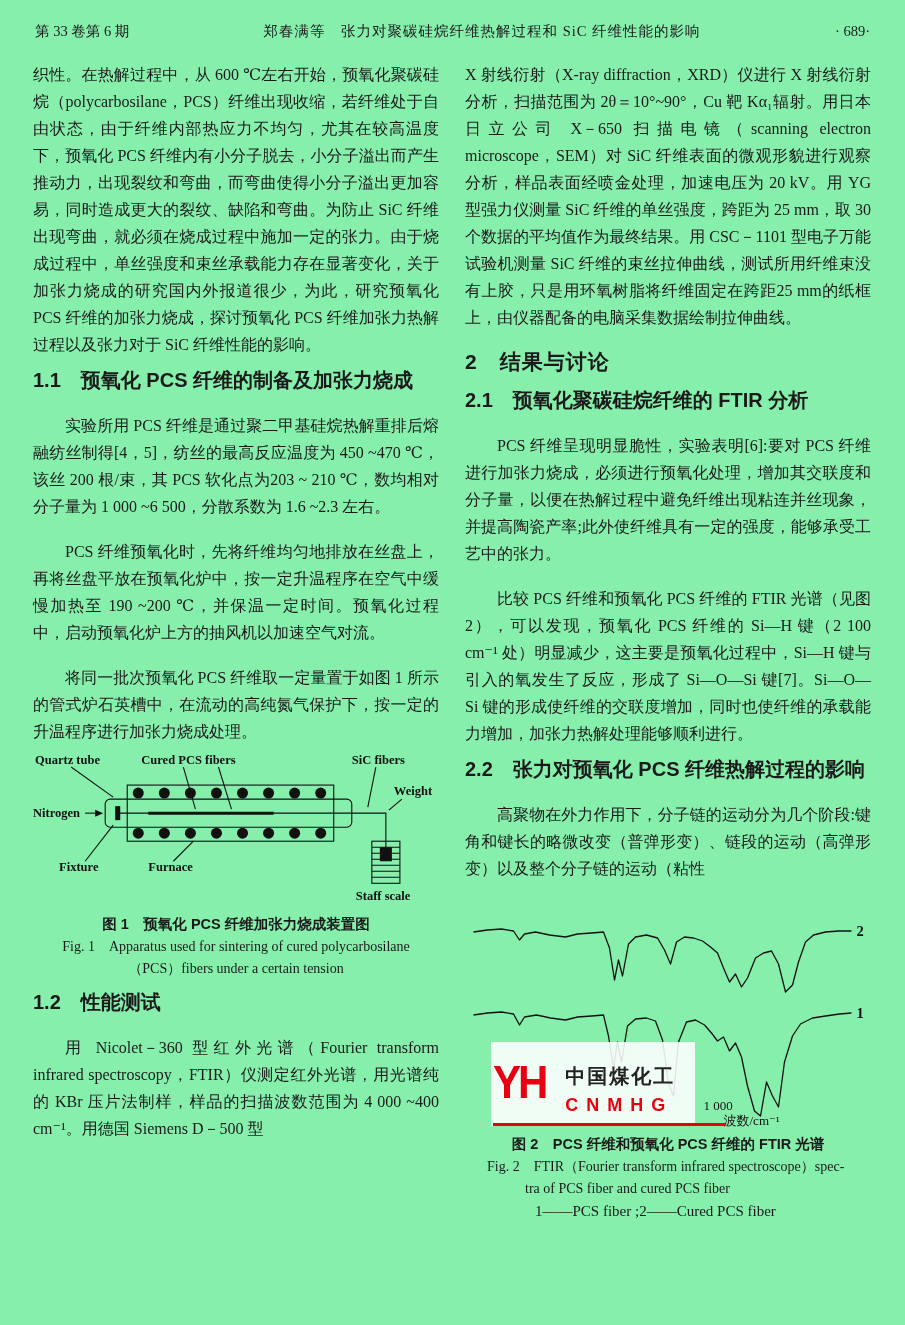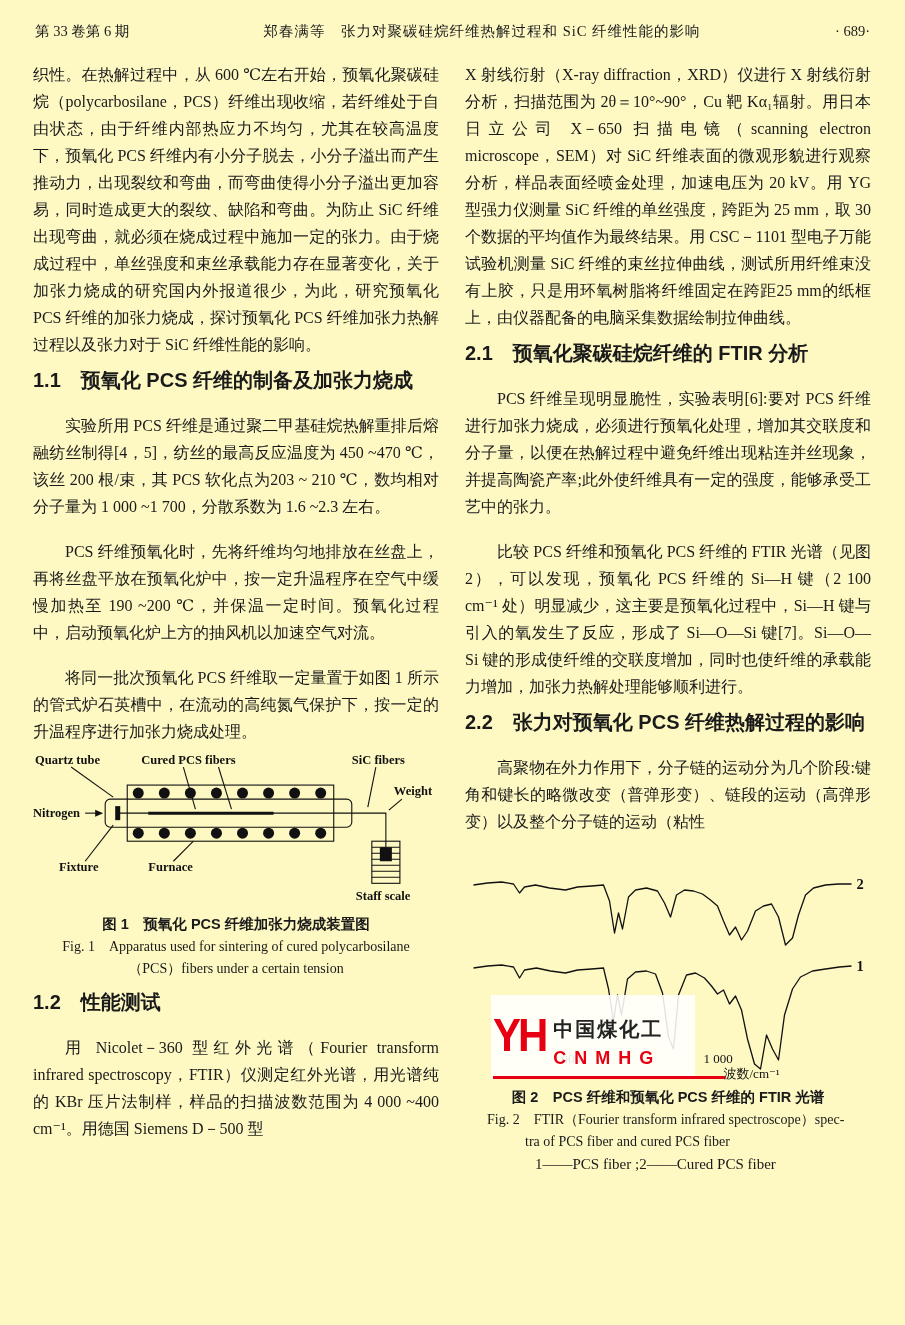--- a/index.html
+++ b/index.html
@@ -1,18 +1,18 @@
 <!DOCTYPE html>
 <html><head>
 <meta charset="utf-8">
 <style>
   html,body{margin:0;padding:0;background:#e8e8e8;}
   .page{
     position:relative;box-sizing:border-box;width:905px;height:1325px;
-    margin:0 auto;background:#fef9c3;color:#1a1a1a;
+    margin:0 auto;background:#86efac;color:#1a1a1a;
     font-family:"Liberation Serif","DejaVu Serif",serif;
     padding:14px 33px 8px;overflow:hidden;
   }
   .pagehead{display:flex;justify-content:space-between;align-items:baseline;
     font-size:14.5px;padding:8px 2px 14px;}
   .head-center{flex:1;text-align:center;letter-spacing:1px;}
   .columns{display:flex;gap:26px;margin-top:6px;}
   .col{width:406px;font-size:16px;line-height:27px;text-align:justify;}
   p{margin:0;}
   p.indent{text-indent:2em;margin-top:18px;}
@@ -32,21 +32,21 @@
     font-weight:bold;font-size:14.5px;line-height:24px;margin-top:4px;}
   .cap-en{text-align:center;font-size:14px;line-height:22px;}
   
   .fig2-plot{position:relative;width:406px;height:238px;}
   .fig2-plot svg{display:block;width:406px;height:238px;}
   .spec{stroke:#111;stroke-width:1.3;fill:none;stroke-linejoin:round;}
   .fig2-plot text{font:13px "Liberation Serif","DejaVu Serif",serif;fill:#111;}
   .fig2-plot text.curvelab{font-size:14.5px;font-weight:bold;}
   .watermark{position:absolute;left:26px;bottom:2px;width:200px;
     background:rgba(255,255,255,0.88);padding:2px 2px 0;}
-  .wm-row{display:flex;align-items:flex-start;gap:8px;margin-top:19px;}
+  .wm-row{display:flex;align-items:flex-start;gap:20px;margin-top:19px;}
   .wm-logo{color:#e60012;font-family:"Liberation Sans","DejaVu Sans",sans-serif;
     font-weight:900;font-size:42px;line-height:0.95;letter-spacing:-3px;
     transform:scaleY(1.08);}
   .wm-cn{font-family:"Liberation Sans","DejaVu Sans",sans-serif;font-size:20px;
     font-weight:bold;color:#222;letter-spacing:2px;}
   .wm-en{font-family:"Liberation Sans","DejaVu Sans",sans-serif;font-size:18px;
     font-weight:800;color:#e60012;letter-spacing:8px;margin-top:2px;}
   .wm-underline{height:3px;background:#e60012;margin-top:4px;width:232px;}
   .fig2cap .cap-en{ text-align:left;}
   .fig2cap .en1{padding-left:22px;}
@@ -64,21 +64,21 @@
     <span>· 689·</span>
   </header>
 
   <div class="columns">
 
     <div class="col">
       <p>织性。在热解过程中，从 600 ℃左右开始，预氧化聚碳硅烷（polycarbosilane，PCS）纤维出现收缩，若纤维处于自由状态，由于纤维内部热应力不均匀，尤其在较高温度下，预氧化 PCS 纤维内有小分子脱去，小分子溢出而产生推动力，出现裂纹和弯曲，而弯曲使得小分子溢出更加容易，同时造成更大的裂纹、缺陷和弯曲。为防止 SiC 纤维出现弯曲，就必须在烧成过程中施加一定的张力。由于烧成过程中，单丝强度和束丝承载能力存在显著变化，关于加张力烧成的研究国内外报道很少，为此，研究预氧化 PCS 纤维的加张力烧成，探讨预氧化 PCS 纤维加张力热解过程以及张力对于 SiC 纤维性能的影响。</p>
 
       <h2 class="subsec">1.1　预氧化 PCS 纤维的制备及加张力烧成</h2>
 
-      <p class="indent">实验所用 PCS 纤维是通过聚二甲基硅烷热解重排后熔融纺丝制得[4，5]，纺丝的最高反应温度为 450 ~470 ℃，该丝 200 根/束，其 PCS 软化点为203 ~ 210 ℃，数均相对分子量为 1 000 ~1 700，分散系数为 1.6 ~2.3 左右。</p>
+      <p class="indent">实验所用 PCS 纤维是通过聚二甲基硅烷热解重排后熔融纺丝制得[4，5]，纺丝的最高反应温度为 450 ~470 ℃，该丝 200 根/束，其 PCS 软化点为203 ~ 210 ℃，数均相对分子量为 1 000 ~6 500，分散系数为 1.6 ~2.3 左右。</p>
       <p class="indent">PCS 纤维预氧化时，先将纤维均匀地排放在丝盘上，再将丝盘平放在预氧化炉中，按一定升温程序在空气中缓慢加热至 190 ~200 ℃，并保温一定时间。预氧化过程中，启动预氧化炉上方的抽风机以加速空气对流。</p>
       <p class="indent">将同一批次预氧化 PCS 纤维取一定量置于如图 1 所示的管式炉石英槽中，在流动的高纯氮气保护下，按一定的升温程序进行加张力烧成处理。</p>
 
       <figure class="figwrap">
         <svg class="figsvg" viewBox="0 0 405 155">
 
           <text x="2" y="11">Quartz tube</text>
           <text x="108" y="11">Cured PCS fibers</text>
           <text x="318" y="11">SiC fibers</text>
 
@@ -140,20 +140,21 @@
         </figcaption>
       </figure>
 
       <h2 class="subsec">1.2　性能测试</h2>
       <p class="indent">用 Nicolet－360 型红外光谱（Fourier transform infrared spectroscopy，FTIR）仪测定红外光谱，用光谱纯的 KBr 压片法制样，样品的扫描波数范围为 4 000 ~400 cm⁻¹。用德国 Siemens D－500 型</p>
     </div>
 
     <div class="col">
       <p>X 射线衍射（X-ray diffraction，XRD）仪进行 X 射线衍射分析，扫描范围为 2θ＝10°~90°，Cu 靶 Kα₁辐射。用日本日立公司 X－650 扫描电镜（scanning electron microscope，SEM）对 SiC 纤维表面的微观形貌进行观察分析，样品表面经喷金处理，加速电压为 20 kV。用 YG 型强力仪测量 SiC 纤维的单丝强度，跨距为 25 mm，取 30 个数据的平均值作为最终结果。用 CSC－1101 型电子万能试验机测量 SiC 纤维的束丝拉伸曲线，测试所用纤维束没有上胶，只是用环氧树脂将纤维固定在跨距25 mm的纸框上，由仪器配备的电脑采集数据绘制拉伸曲线。</p>
 
+      <h1 class="sec">2　结果与讨论</h1>
       <h2 class="subsec">2.1　预氧化聚碳硅烷纤维的 FTIR 分析</h2>
 
       <p class="indent">PCS 纤维呈现明显脆性，实验表明[6]:要对 PCS 纤维进行加张力烧成，必须进行预氧化处理，增加其交联度和分子量，以便在热解过程中避免纤维出现粘连并丝现象，并提高陶瓷产率;此外使纤维具有一定的强度，能够承受工艺中的张力。</p>
       <p class="indent">比较 PCS 纤维和预氧化 PCS 纤维的 FTIR 光谱（见图 2），可以发现，预氧化 PCS 纤维的 Si—H 键（2 100 cm⁻¹ 处）明显减少，这主要是预氧化过程中，Si—H 键与引入的氧发生了反应，形成了 Si—O—Si 键[7]。Si—O—Si 键的形成使纤维的交联度增加，同时也使纤维的承载能力增加，加张力热解处理能够顺利进行。</p>
 
       <h2 class="subsec">2.2　张力对预氧化 PCS 纤维热解过程的影响</h2>
       <p class="indent">高聚物在外力作用下，分子链的运动分为几个阶段:键角和键长的略微改变（普弹形变）、链段的运动（高弹形变）以及整个分子链的运动（粘性</p>
 
       <figure class="figwrap">
         <div class="fig2-plot">

